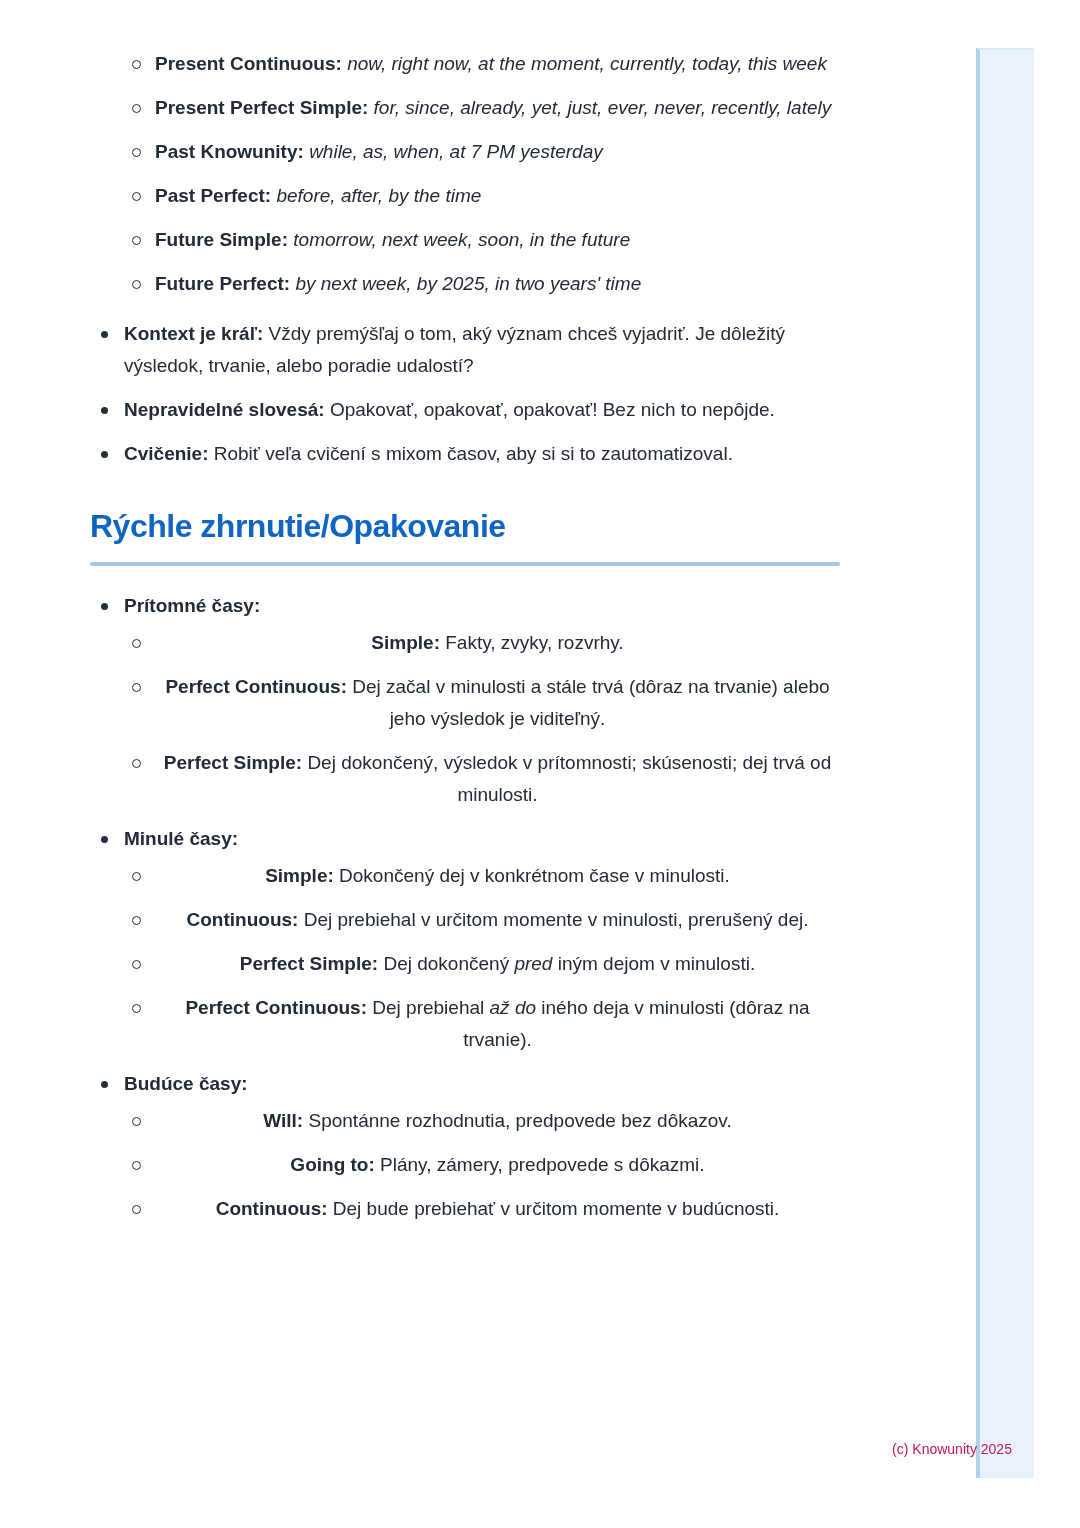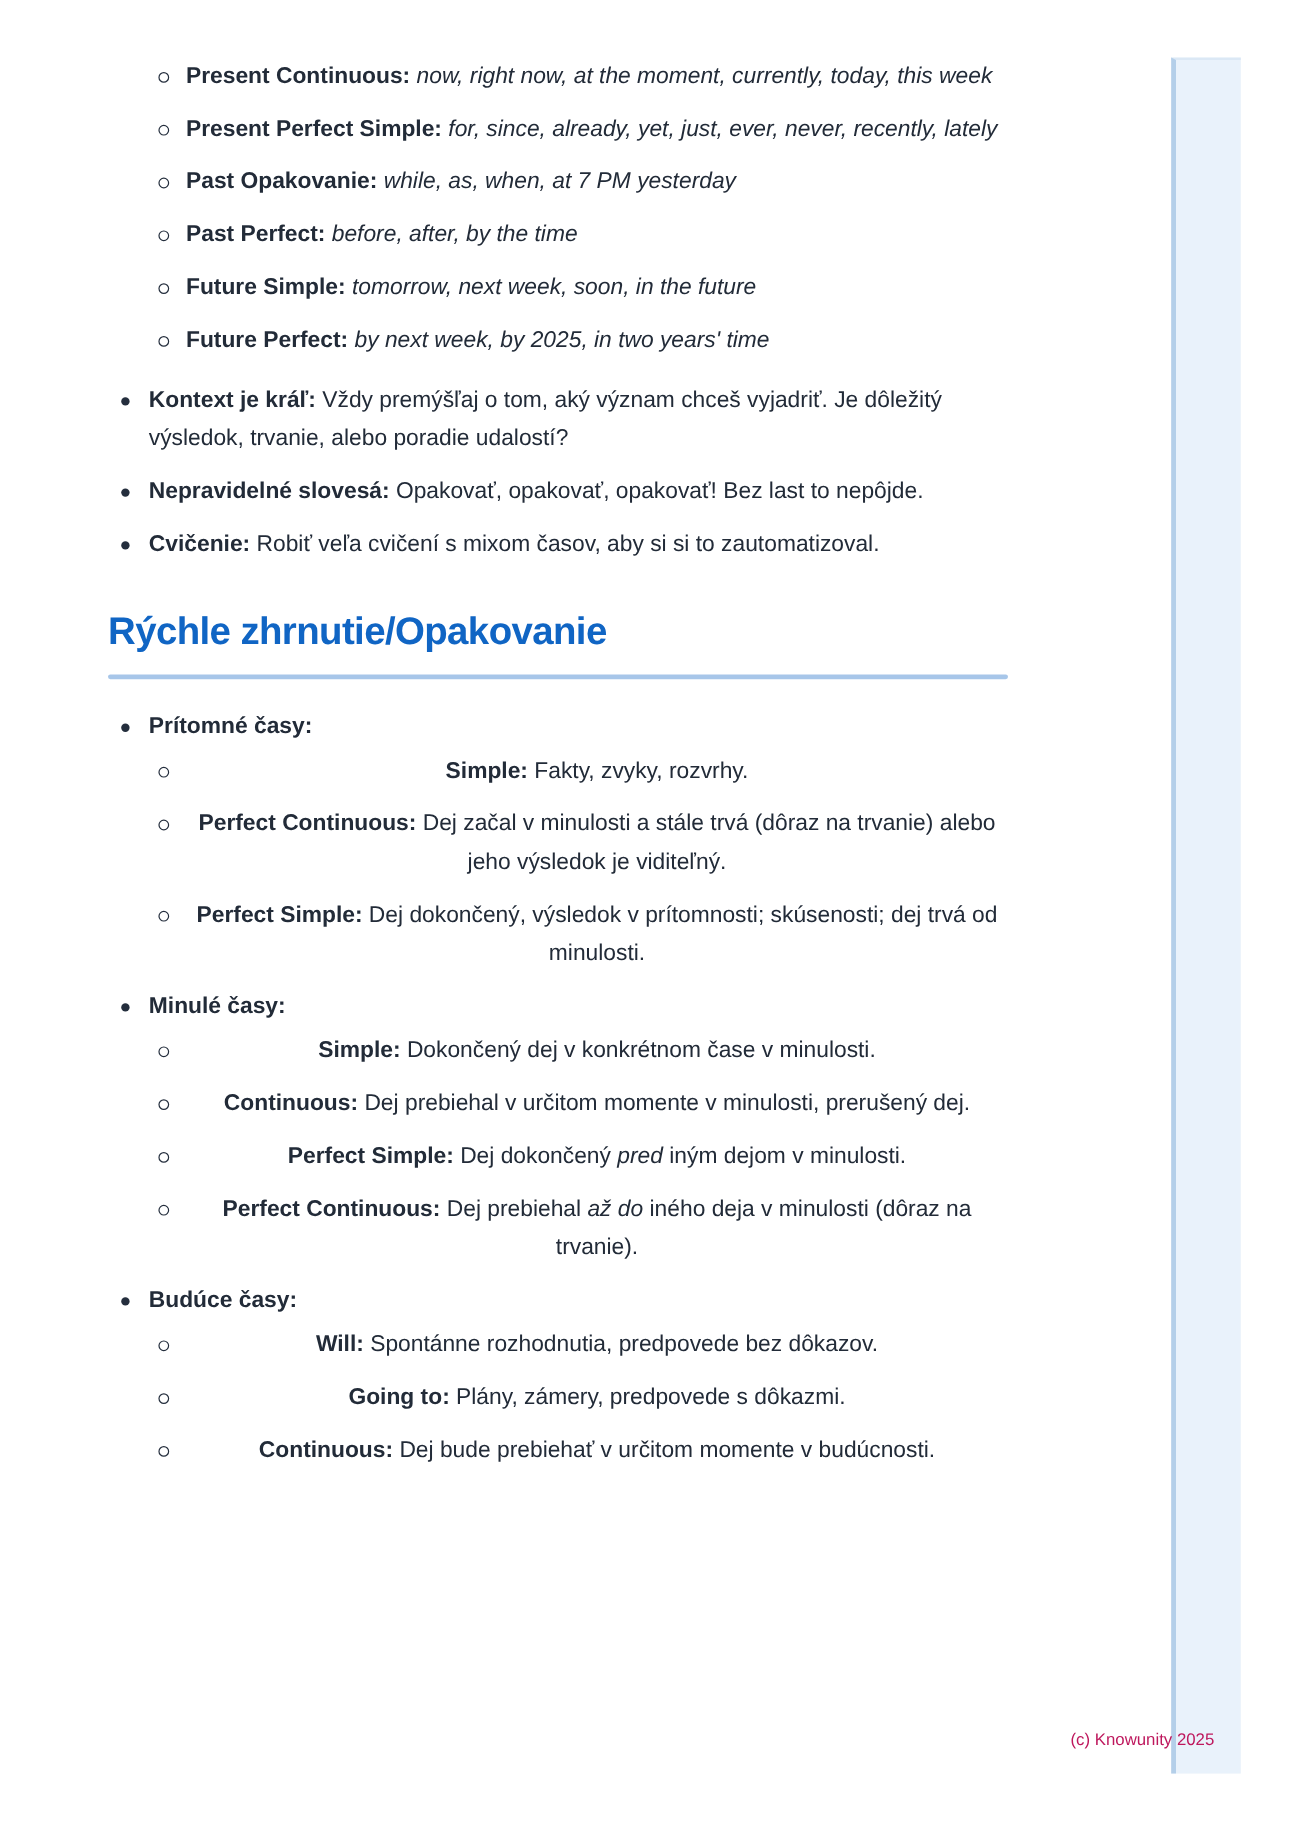--- a/index.html
+++ b/index.html
@@ -60,21 +60,21 @@
         <span class="term">Present Continuous: </span>
         <span class="it">now, right now, at the moment, currently, today, this week</span>
       </div>
       <div class="li li-sub">
         <span class="marker-circle"></span>
         <span class="term">Present Perfect Simple: </span>
         <span class="it">for, since, already, yet, just, ever, never, recently, lately</span>
       </div>
       <div class="li li-sub">
         <span class="marker-circle"></span>
-        <span class="term">Past Opakovanie: </span>
+        <span class="term">Past Knowunity: </span>
         <span class="it">while, as, when, at 7 PM yesterday</span>
       </div>
       <div class="li li-sub">
         <span class="marker-circle"></span>
         <span class="term">Past Perfect: </span>
         <span class="it">before, after, by the time</span>
       </div>
       <div class="li li-sub">
         <span class="marker-circle"></span>
         <span class="term">Future Simple: </span>
@@ -89,21 +89,21 @@
 
     <div class="tips">
       <div class="li li-main">
         <span class="marker-dot"></span>
         <span class="term">Kontext je kráľ: </span>
         <span>Vždy premýšľaj o tom, aký význam chceš vyjadriť. Je dôležitý výsledok, trvanie, alebo poradie udalostí?</span>
       </div>
       <div class="li li-main">
         <span class="marker-dot"></span>
         <span class="term">Nepravidelné slovesá: </span>
-        <span>Opakovať, opakovať, opakovať! Bez last to nepôjde.</span>
+        <span>Opakovať, opakovať, opakovať! Bez nich to nepôjde.</span>
       </div>
       <div class="li li-main">
         <span class="marker-dot"></span>
         <span class="term">Cvičenie: </span>
         <span>Robiť veľa cvičení s mixom časov, aby si si to zautomatizoval.</span>
       </div>
     </div>
 
     <h1 class="section-title">Rýchle zhrnutie/Opakovanie</h1>
     <div class="section-rule"></div>

